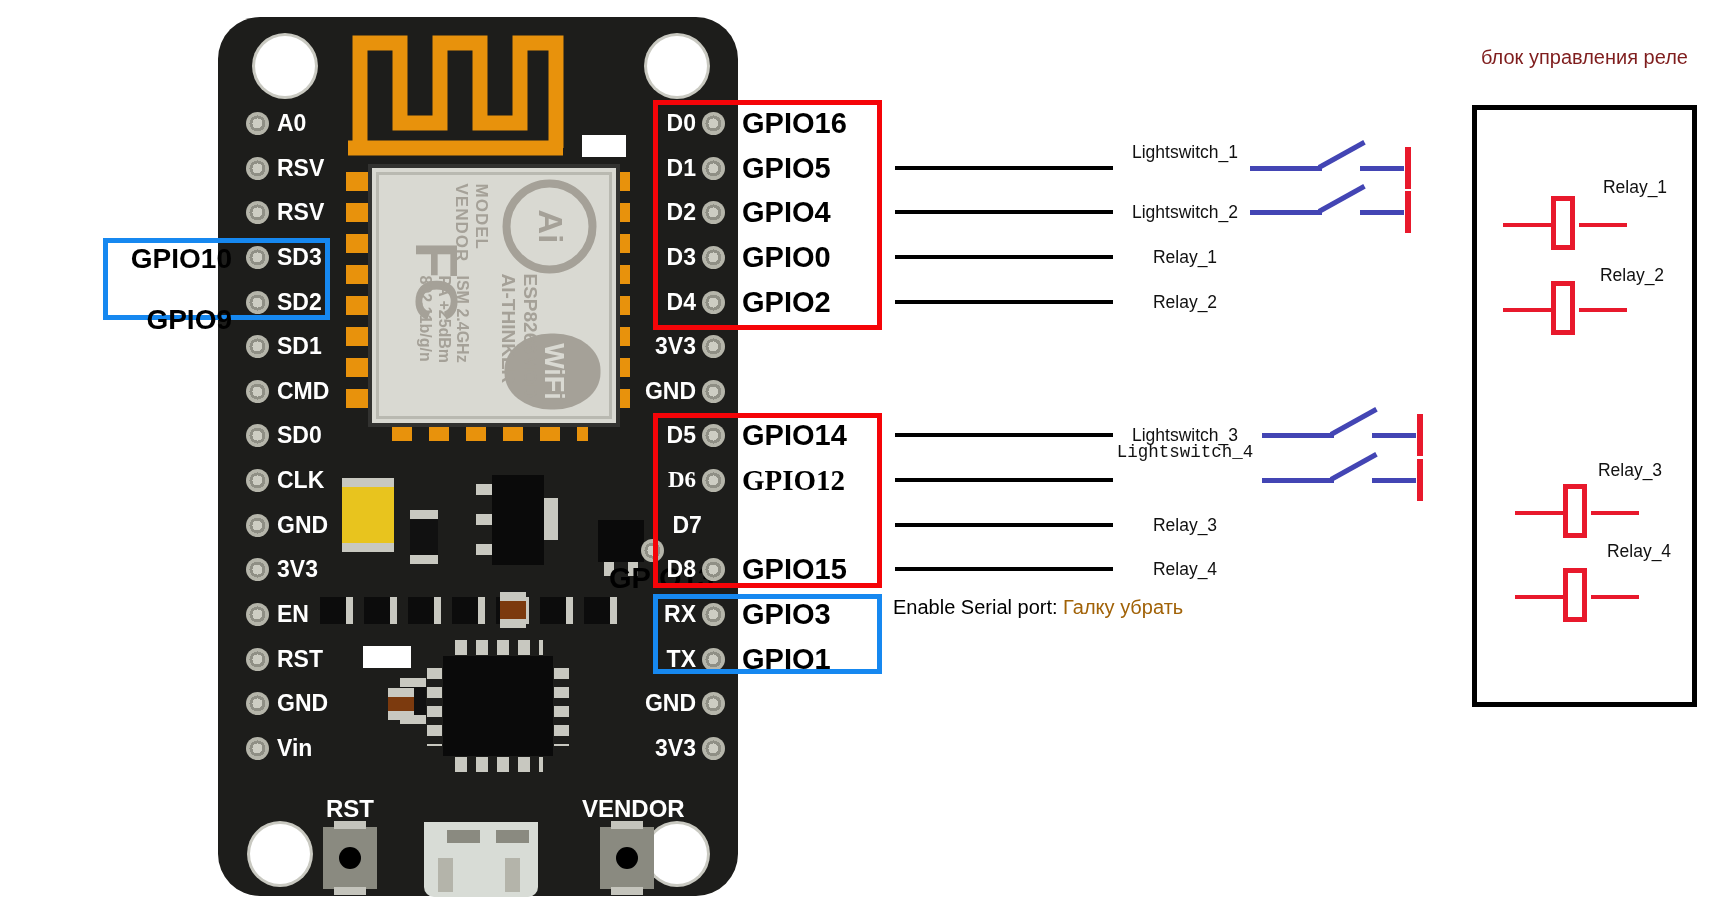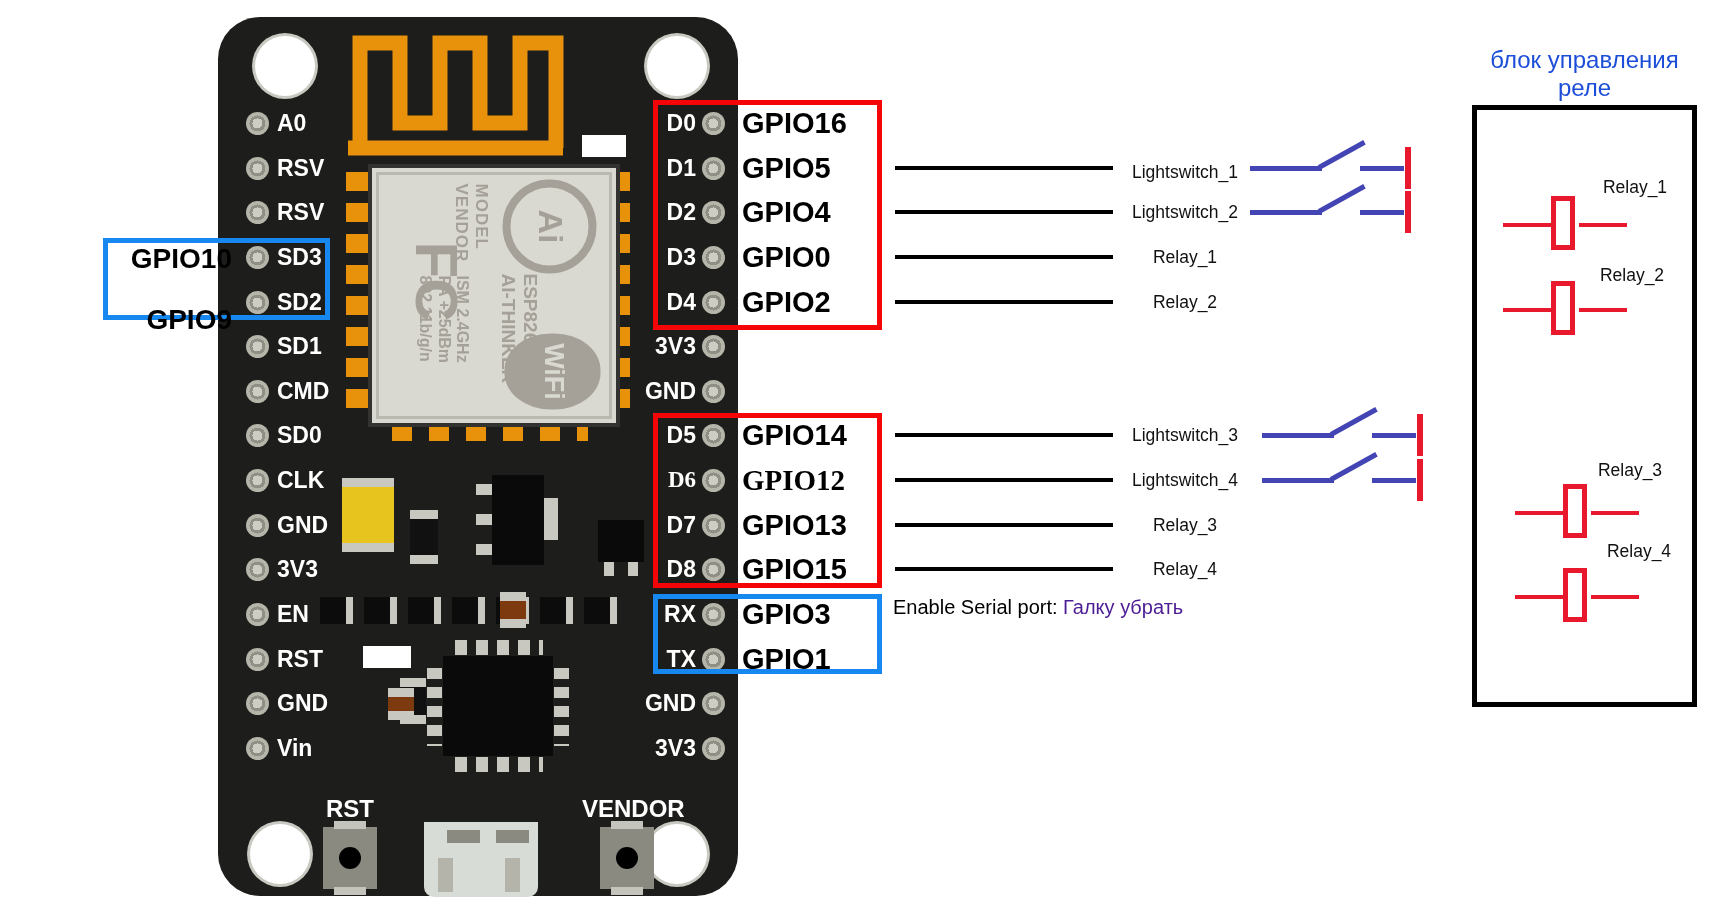--- a/index.html
+++ b/index.html
@@ -33,30 +33,30 @@
   .wire{position:absolute;height:4px;background:#000;}
   .conn-label{position:absolute;width:140px;text-align:center;font-size:17.5px;color:#111;}
   .sw{position:absolute;width:172px;height:64px;}
   .sw .l1{position:absolute;left:4px;top:30px;width:72px;height:5px;background:#4345b4;}
   .sw .lev{position:absolute;left:73px;top:29px;width:52px;height:5px;background:#4345b4;
            transform:rotate(-29deg);transform-origin:left center;}
   .sw .l2{position:absolute;left:114px;top:30px;width:44px;height:5px;background:#4345b4;}
   .sw .bar{position:absolute;left:159px;top:11px;width:6px;height:42px;background:#e8192c;}
   
   #relay-box{position:absolute;left:1472px;top:105px;width:215px;height:592px;border:5px solid #000;}
-  #relay-title{position:absolute;left:1472px;top:46px;width:225px;text-align:center;font-size:24px;color:#1d4ed8;}
+  #relay-title{position:absolute;left:1472px;top:46px;width:225px;text-align:center;font-size:20px;color:#7f1d1d;}
   .rel{position:absolute;width:132px;height:64px;}
   .rel .ll{position:absolute;left:0;top:30px;width:49px;height:4px;background:#e8192c;}
   .rel .bx{position:absolute;left:48px;top:3px;width:14px;height:44px;border:5px solid #e8192c;background:#fff;}
   .rel .rl{position:absolute;left:76px;top:30px;width:48px;height:4px;background:#e8192c;}
   .rel-label{position:absolute;width:120px;text-align:center;font-size:17.5px;color:#111;}
   
   #serial-note{position:absolute;left:893px;top:594px;width:340px;font-size:20px;line-height:27px;color:#000;}
   #serial-note .small{font-size:14.5px;}
-  #serial-note .red{color:#4c1d95;}
+  #serial-note .red{color:#a16207;}
   
   .cmp{position:absolute;}
   .band-v{border-top:9px solid #c8c8c0;border-bottom:9px solid #c8c8c0;}
   .btn{position:absolute;width:54px;height:62px;background:#8a8a80;}
   .btn:before{content:"";position:absolute;left:11px;top:-6px;width:32px;height:8px;background:#c4c4bc;}
   .btn:after{content:"";position:absolute;left:11px;bottom:-6px;width:32px;height:8px;background:#c4c4bc;}
   .btn .dot{position:absolute;left:16px;top:20px;width:22px;height:22px;border-radius:50%;background:#000;}
   .btn-label{position:absolute;color:#fff;font-weight:bold;font-size:24px;}
   #usb{position:absolute;left:424px;top:822px;width:114px;height:75px;background:#d8dcd6;border-radius:0 0 10px 10px;}
   #usb .p1,#usb .p2{position:absolute;top:8px;width:33px;height:13px;background:#8a8a80;}
@@ -235,21 +235,21 @@
       <div class="pin-row" style="left: 592px; top: 422px;">
         <div class="dpin-label">D5</div>
         <div class="pin-circle"></div>
         <div class="gpio-label">GPIO14</div>
       </div>
       <div class="pin-row" style="left: 592px; top: 467px; font-family: Liberation Serif, serif;">
         <div class="dpin-label">D6</div>
         <div class="pin-circle"></div>
         <div class="gpio-label">GPIO12</div>
       </div>
-      <div class="pin-row" style="left: 592px; top: 512px;">
+      <div class="pin-row" style="left: 592px; top: 512px; flex-direction: column;">
         <div class="dpin-label">D7</div>
         <div class="pin-circle"></div>
         <div class="gpio-label">GPIO13</div>
       </div>
       <div class="pin-row" style="left: 592px; top: 556px;">
         <div class="dpin-label">D8</div>
         <div class="pin-circle"></div>
         <div class="gpio-label">GPIO15</div>
       </div>
       <div class="pin-row" style="left: 592px; top: 601px;">
@@ -274,21 +274,21 @@
 
   <div class="redbox" style="left:653px;top:100px;width:219px;height:220px;"></div>
   <div class="redbox" style="left:653px;top:413px;width:219px;height:165px;"></div>
   <div class="bluebox" style="left:653px;top:594px;width:219px;height:70px;"></div>
   <div class="bluebox" style="left:103px;top:238px;width:217px;height:72px;"></div>
   <div class="side-gpio" style="left:108px;top:243px;">GPIO10</div>
   <div class="side-gpio" style="left:108px;top:304px;">GPIO9</div>
 
   <div id="conns">
       <div class="wire" style="left: 895px; top: 166px; width: 218px;"></div>
-      <div class="conn-label" style="left: 1115px; top: 162px;">Lightswitch_1</div>
+      <div class="conn-label" style="left: 1115px; top: 142px;">Lightswitch_1</div>
       <div class="sw" style="left: 1246px; top: 136px;">
         <div class="l1"></div>
         <div class="lev"></div>
         <div class="l2"></div>
         <div class="bar"></div>
       </div>
       <div class="wire" style="left: 895px; top: 210px; width: 218px;"></div>
       <div class="conn-label" style="left: 1115px; top: 202px;">Lightswitch_2</div>
       <div class="sw" style="left: 1246px; top: 180px;">
         <div class="l1"></div>
@@ -302,21 +302,21 @@
       <div class="conn-label" style="left: 1115px; top: 292px;">Relay_2</div>
       <div class="wire" style="left: 895px; top: 433px; width: 218px;"></div>
       <div class="conn-label" style="left: 1115px; top: 425px;">Lightswitch_3</div>
       <div class="sw" style="left: 1258px; top: 403px;">
         <div class="l1"></div>
         <div class="lev"></div>
         <div class="l2"></div>
         <div class="bar"></div>
       </div>
       <div class="wire" style="left: 895px; top: 478px; width: 218px;"></div>
-      <div class="conn-label" style="left: 1115px; top: 470px;">Lightswitch_4</div>
+      <div class="conn-label" style="left: 1115px; top: 442px; font-family: Liberation Mono, monospace;">Lightswitch_4</div>
       <div class="sw" style="left: 1258px; top: 448px;">
         <div class="l1"></div>
         <div class="lev"></div>
         <div class="l2"></div>
         <div class="bar"></div>
       </div>
       <div class="wire" style="left: 895px; top: 523px; width: 218px;"></div>
       <div class="conn-label" style="left: 1115px; top: 515px;">Relay_3</div>
       <div class="wire" style="left: 895px; top: 567px; width: 218px;"></div>
       <div class="conn-label" style="left: 1115px; top: 559px;">Relay_4</div>

